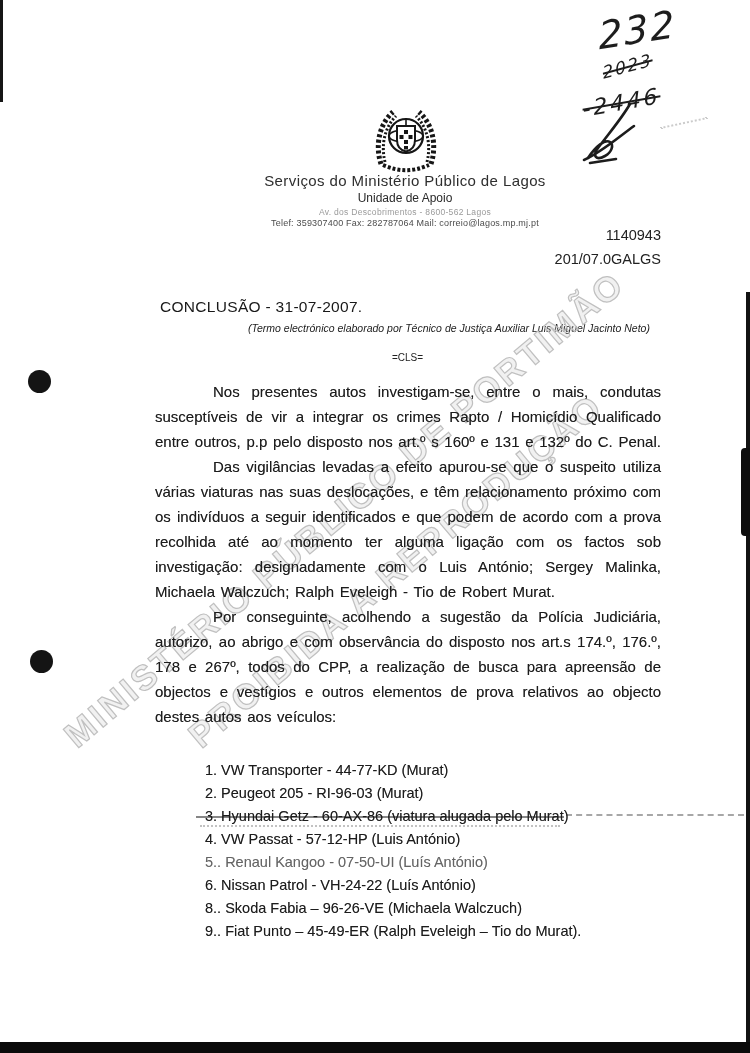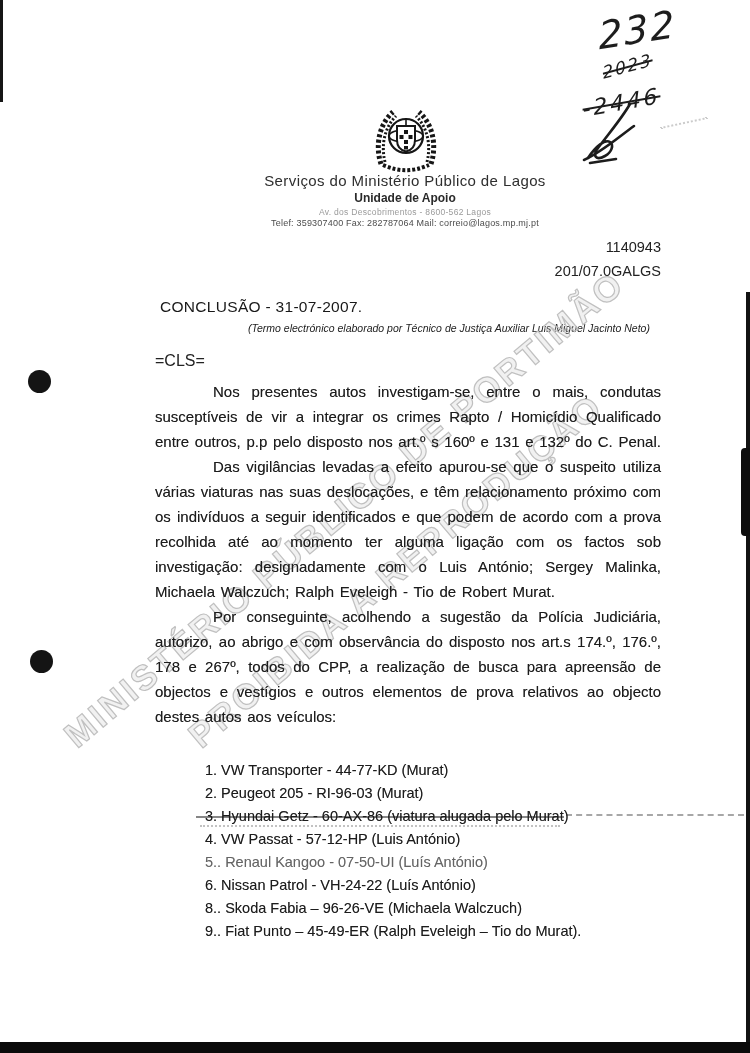--- a/index.html
+++ b/index.html
@@ -26,29 +26,29 @@
   
   .hand{position:absolute;font-family:"DejaVu Sans",sans-serif;font-style:italic;color:#1d1d1d;white-space:nowrap;}
   .hand-232{left:598px;top:8px;font-size:38px;transform:rotate(-9deg) skewX(-6deg);letter-spacing:2px;}
   .hand-2023{left:602px;top:56px;font-size:17px;transform:rotate(-15deg) skewX(-8deg);text-decoration:line-through;text-decoration-thickness:2px;letter-spacing:2px;}
   .hand-2446{left:582px;top:90px;font-size:22px;transform:rotate(-10deg) skewX(-6deg);text-decoration:line-through;text-decoration-thickness:2px;letter-spacing:3px;}
   .signature{position:absolute;left:572px;top:98px;width:82px;height:70px;}
   
   .emblem{position:absolute;left:369px;top:102px;width:74px;height:72px;}
   .hdr{position:absolute;left:180px;top:172px;width:450px;text-align:center;}
   .hdr .org{font-size:15px;color:#2e2e2e;letter-spacing:.4px;}
-  .hdr .unit{font-size:12px;font-weight:bold;color:#2a2a2a;margin-top:2px;}
+  .hdr .unit{font-size:12px;font-weight:normal;color:#2a2a2a;margin-top:2px;}
   .hdr .addr{font-size:8.5px;color:#9a9a9a;margin-top:2px;letter-spacing:.3px;text-align:center;}
   .hdr .contact{font-size:9px;color:#4c4c4c;margin-top:1px;letter-spacing:.2px;}
-  .refs{position:absolute;right:89px;top:227px;text-align:right;font-size:14.5px;color:#222;margin-top:12px;}
+  .refs{position:absolute;right:89px;top:227px;text-align:right;font-size:14.5px;color:#222;}
   .refs .case{margin-top:8px;}
   
   .title{position:absolute;left:160px;top:298px;font-size:15.5px;letter-spacing:.3px;color:#181818;}
   .subtitle{position:absolute;left:248px;top:322px;font-size:10.5px;font-style:italic;font-weight:400;color:#222;}
-  .cls{position:absolute;left:155px;top:352px;width:505px;font-size:16px;color:#222;}
+  .cls{position:absolute;left:155px;top:352px;width:505px;text-align:center;font-size:10px;color:#222;}
   .bodytext{position:absolute;left:155px;top:379px;width:506px;z-index:2;}
   .bodytext p{
     margin:0;font-size:15px;line-height:25px;
     text-align:justify;text-indent:58px;
     color:#1c1c1c;word-spacing:1.5px;
     text-shadow:0 0 .4px rgba(0,0,0,.45);
   }
   .vehicles{position:absolute;left:205px;top:759px;z-index:2;}
   .vehicle{font-size:14.5px;line-height:23px;color:#1c1c1c;text-shadow:0 0 .4px rgba(0,0,0,.4);}
   .vehicle.faded{opacity:.68;}

